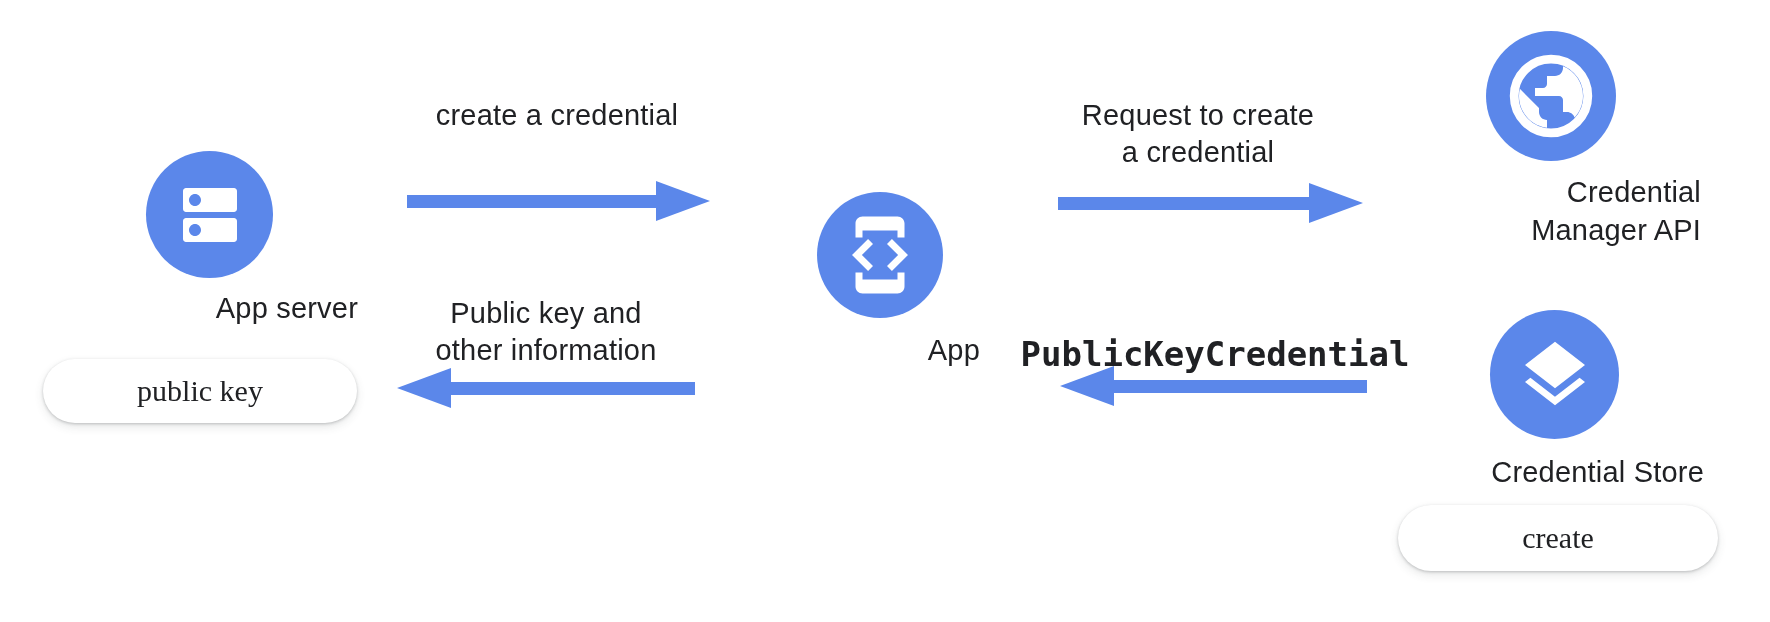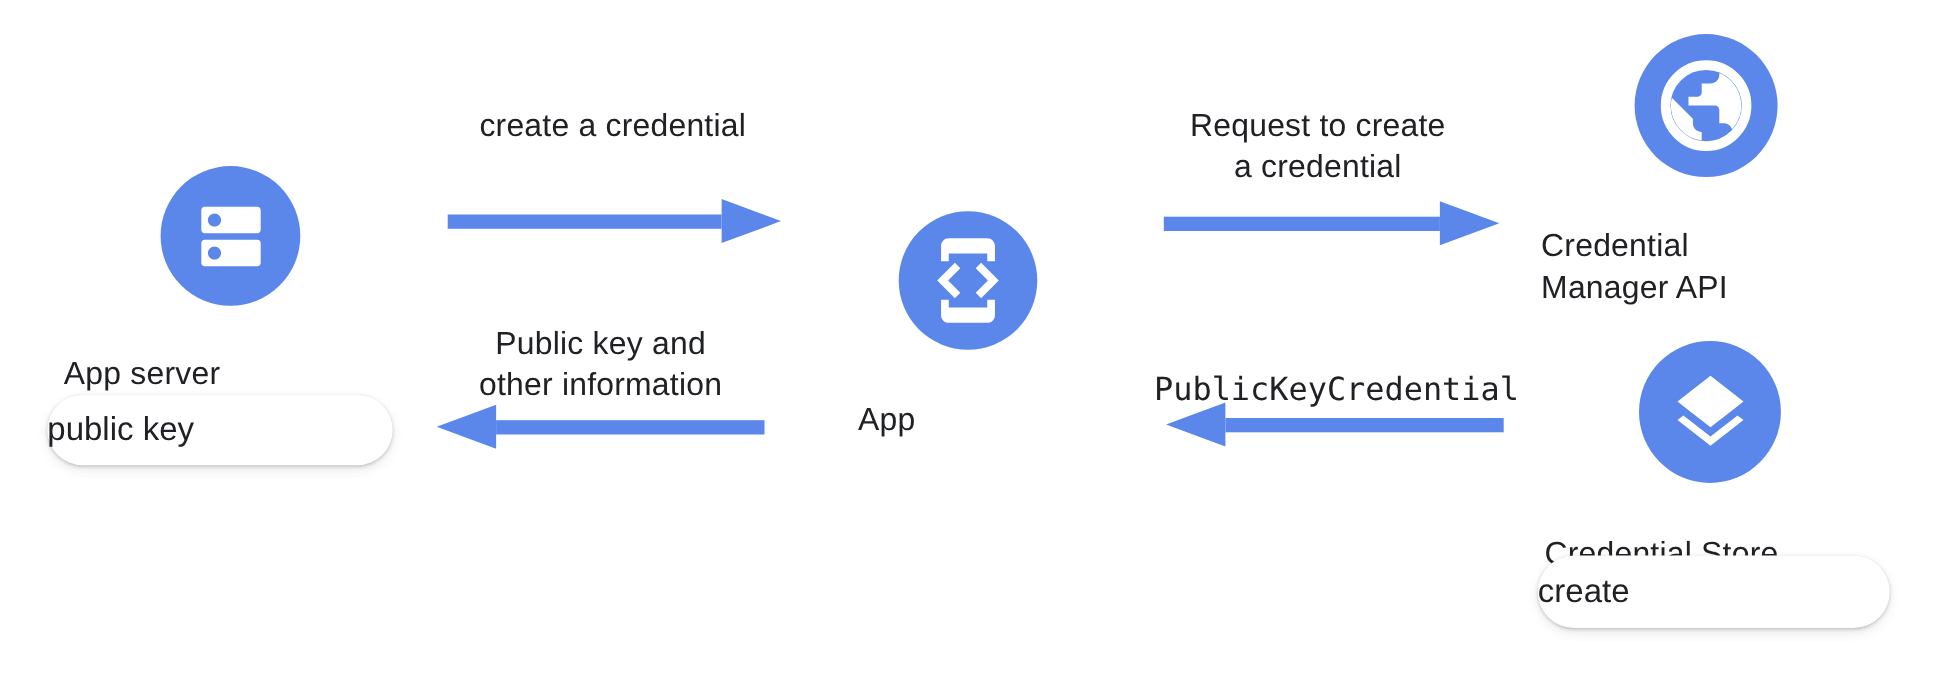--- a/index.html
+++ b/index.html
@@ -6,37 +6,38 @@
   .canvas{
     position:relative;width:1770px;height:622px;background:#fff;
     font-family:"Liberation Sans",sans-serif;color:var(--text,#202124);
     overflow:hidden;
   }
   .circle{
     position:absolute;border-radius:50%;background:var(--accent,#5b87ea);
     display:flex;align-items:center;justify-content:center;
   }
   .node-label{
-    position:absolute;text-align:left;font-size:29px;font-weight:500;
-    line-height:38px;letter-spacing:.2px;margin-top:32px;
+    position:absolute;text-align:right;font-size:29px;font-weight:500;
+    line-height:38px;letter-spacing:.2px;
   }
   .flow-label{
     position:absolute;text-align:center;font-size:29px;font-weight:500;
     line-height:37px;letter-spacing:.2px;
   }
   .flow-label span{display:block;}
   .mono{
     font-family:"DejaVu Sans Mono","Liberation Mono",monospace;
-    font-weight:400;font-size:29px;letter-spacing:0;
+    font-weight:700;font-size:34px;letter-spacing:0;
   }
   .pill{
     position:absolute;background:var(--pill-bg,#fff);border-radius:34px;
-    display:flex;align-items:center;
+    display:flex;align-items:center;justify-content:center;
     font-size:30px;font-weight:500;color:var(--text,#202124);
     box-shadow:0 1px 3px rgba(60,64,67,.28),0 4px 10px rgba(60,64,67,.12);
+    font-family:Liberation Serif, serif;
   }
   .arrow{position:absolute;display:flex;align-items:center;}
   .arrow .shaft{flex:1;height:13px;background:var(--accent,#5b87ea);}
   .arrow .head{width:0;height:0;border-top:20px solid transparent;border-bottom:20px solid transparent;}
   .arrow.right .head{border-left:54px solid var(--accent,#5b87ea);}
   .arrow.left  .head{border-right:54px solid var(--accent,#5b87ea);}
   svg{display:block;}
 </style>
 </head>
 <body>

